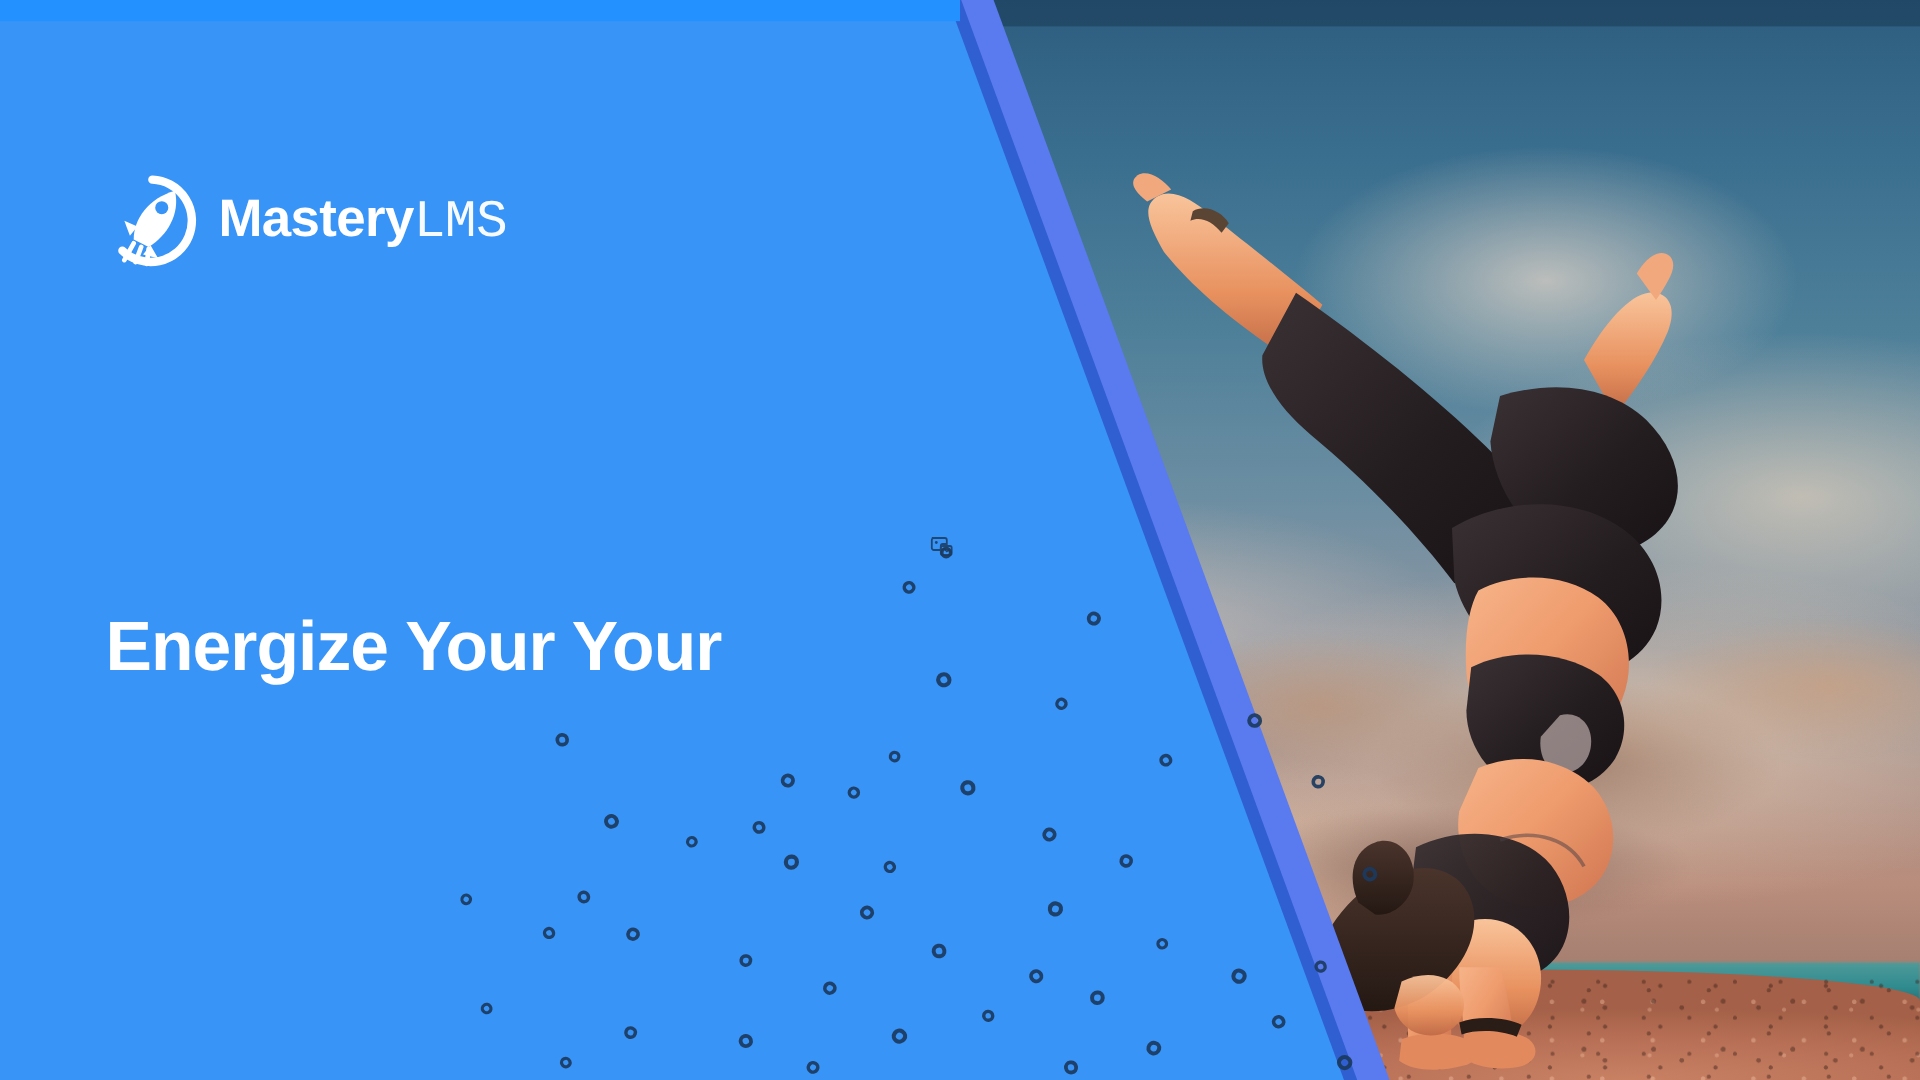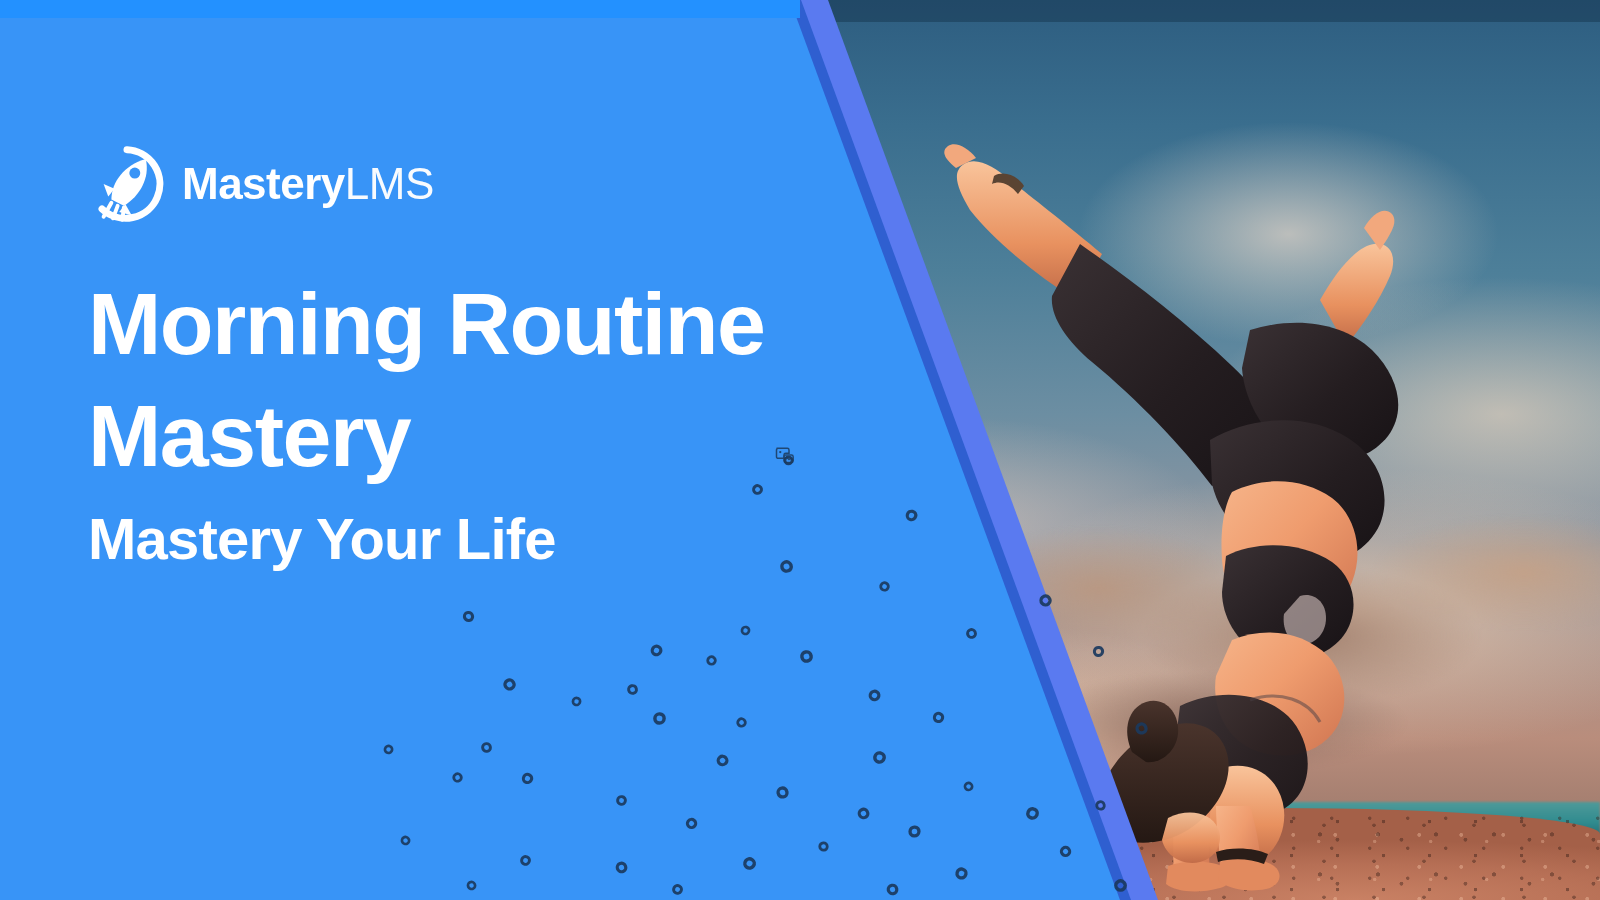--- a/index.html
+++ b/index.html
@@ -149,21 +149,21 @@
   }
   .logo-mark{ width:78px; height:78px; display:block; }
   .logo-text{
     font-size:44px;
     letter-spacing:-.5px;
     line-height:1;
     color:#ffffff;
     white-space:nowrap;
   }
   .logo-text .bold{ font-weight:700; }
-  .logo-text .light{ font-weight:300; opacity:.97; }
+  .logo-text .light{ font-weight:300; opacity:.97;font-family:Liberation Mono, monospace; }
 
   .headline{
     position:absolute;
     left:0; top:268px;
     width:780px;
     color:#ffffff;
     font-size:88px;
     font-weight:700;
     line-height:112px;
     letter-spacing:-1.5px;
@@ -342,26 +342,22 @@
         <path d="M48 76 L56 90 L40 86 Z" fill="#ffffff"></path>
         <path d="M30 74 L20 92" stroke="#ffffff" stroke-width="5" stroke-linecap="round"></path>
         <path d="M38 78 L32 94" stroke="#ffffff" stroke-width="5" stroke-linecap="round"></path>
         <path d="M46 80 L44 96" stroke="#ffffff" stroke-width="5" stroke-linecap="round"></path>
       </svg>
       <div class="logo-text">
         <span class="bold">Mastery</span><span class="light">LMS</span>
       </div>
     </div>
 
-    <div class="headline">
-      <div>Morning Routine</div>
-      <div>Mastery</div>
-    </div>
-
-    <div class="subhead">Mastery Your Life</div>
+
+    <div class="subhead">Energize Your Your</div>
   </div>
 
   <svg class="broken-img-icon" viewBox="0 0 24 24" aria-hidden="true">
     <path d="M3 4 h13 a2 2 0 0 1 2 2 v4 h-4 a2 2 0 0 0 -2 2 v4 h-7 a2 2 0 0 1 -2 -2 v-8 a2 2 0 0 1 2 -2 z" fill="none" stroke="#1b3a5e" stroke-width="1.8"></path>
     <circle cx="7.5" cy="8.5" r="1.4" fill="#1b3a5e"></circle>
     <path d="M14 12 h7 a2 2 0 0 1 2 2 v5 a2 2 0 0 1 -2 2 h-7 a2 2 0 0 1 -2 -2 v-5 a2 2 0 0 1 2 -2 z" fill="none" stroke="#1b3a5e" stroke-width="1.8"></path>
     <path d="M12 17 l3 -2.5 l3 3 l2 -1.5 l3 2.5" fill="none" stroke="#1b3a5e" stroke-width="1.6"></path>
   </svg>
 
 </div>

